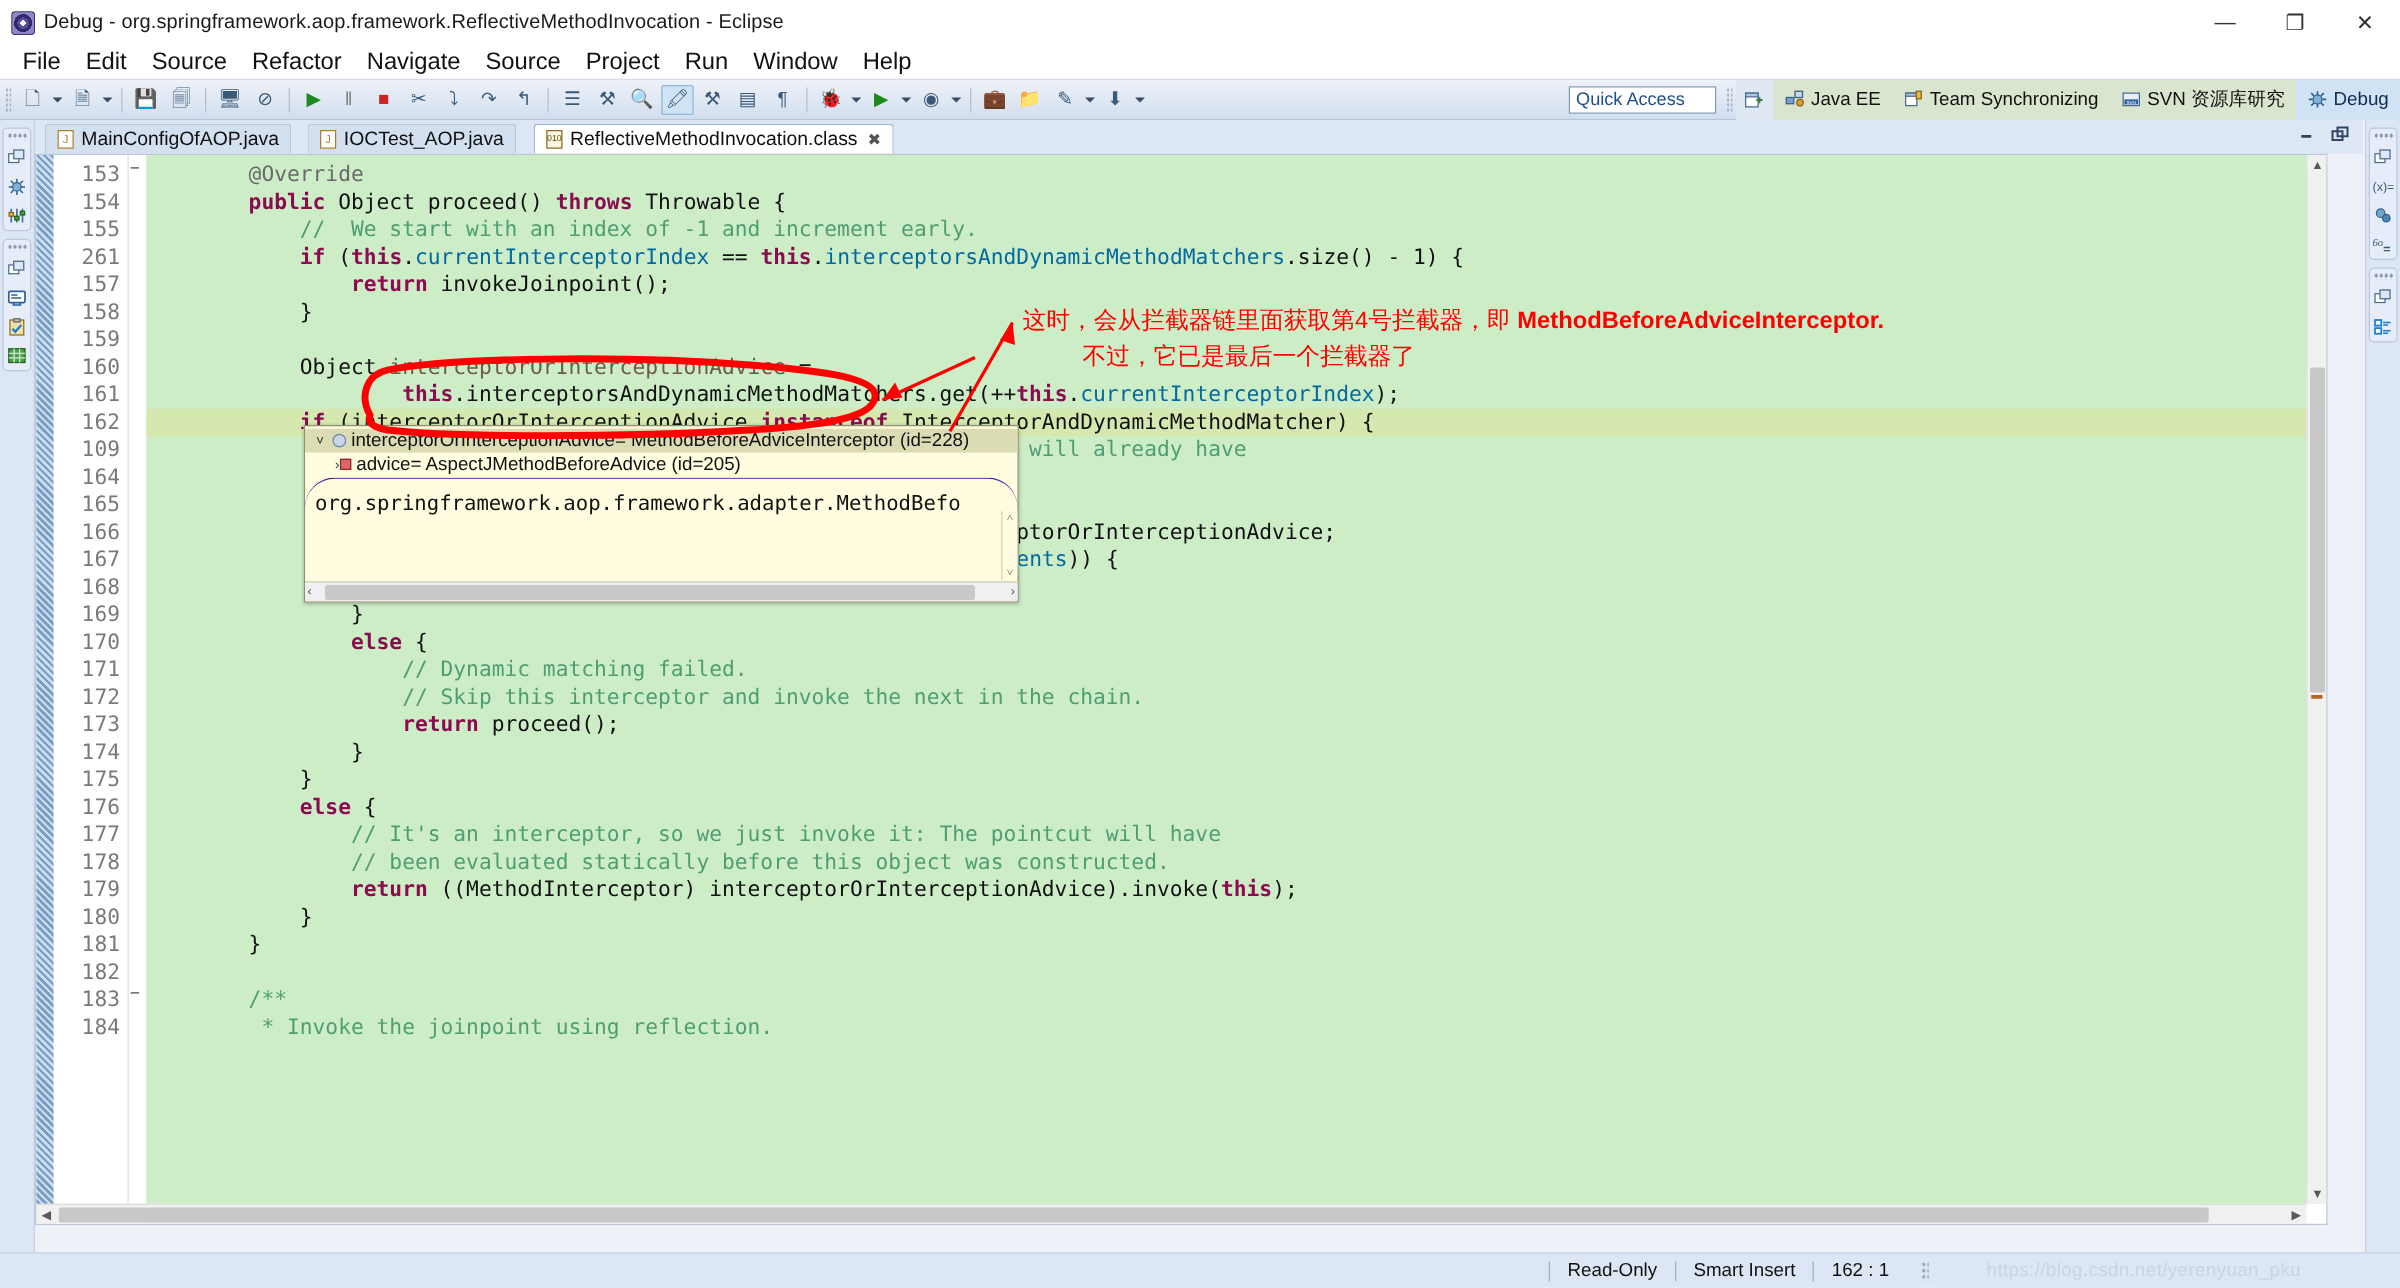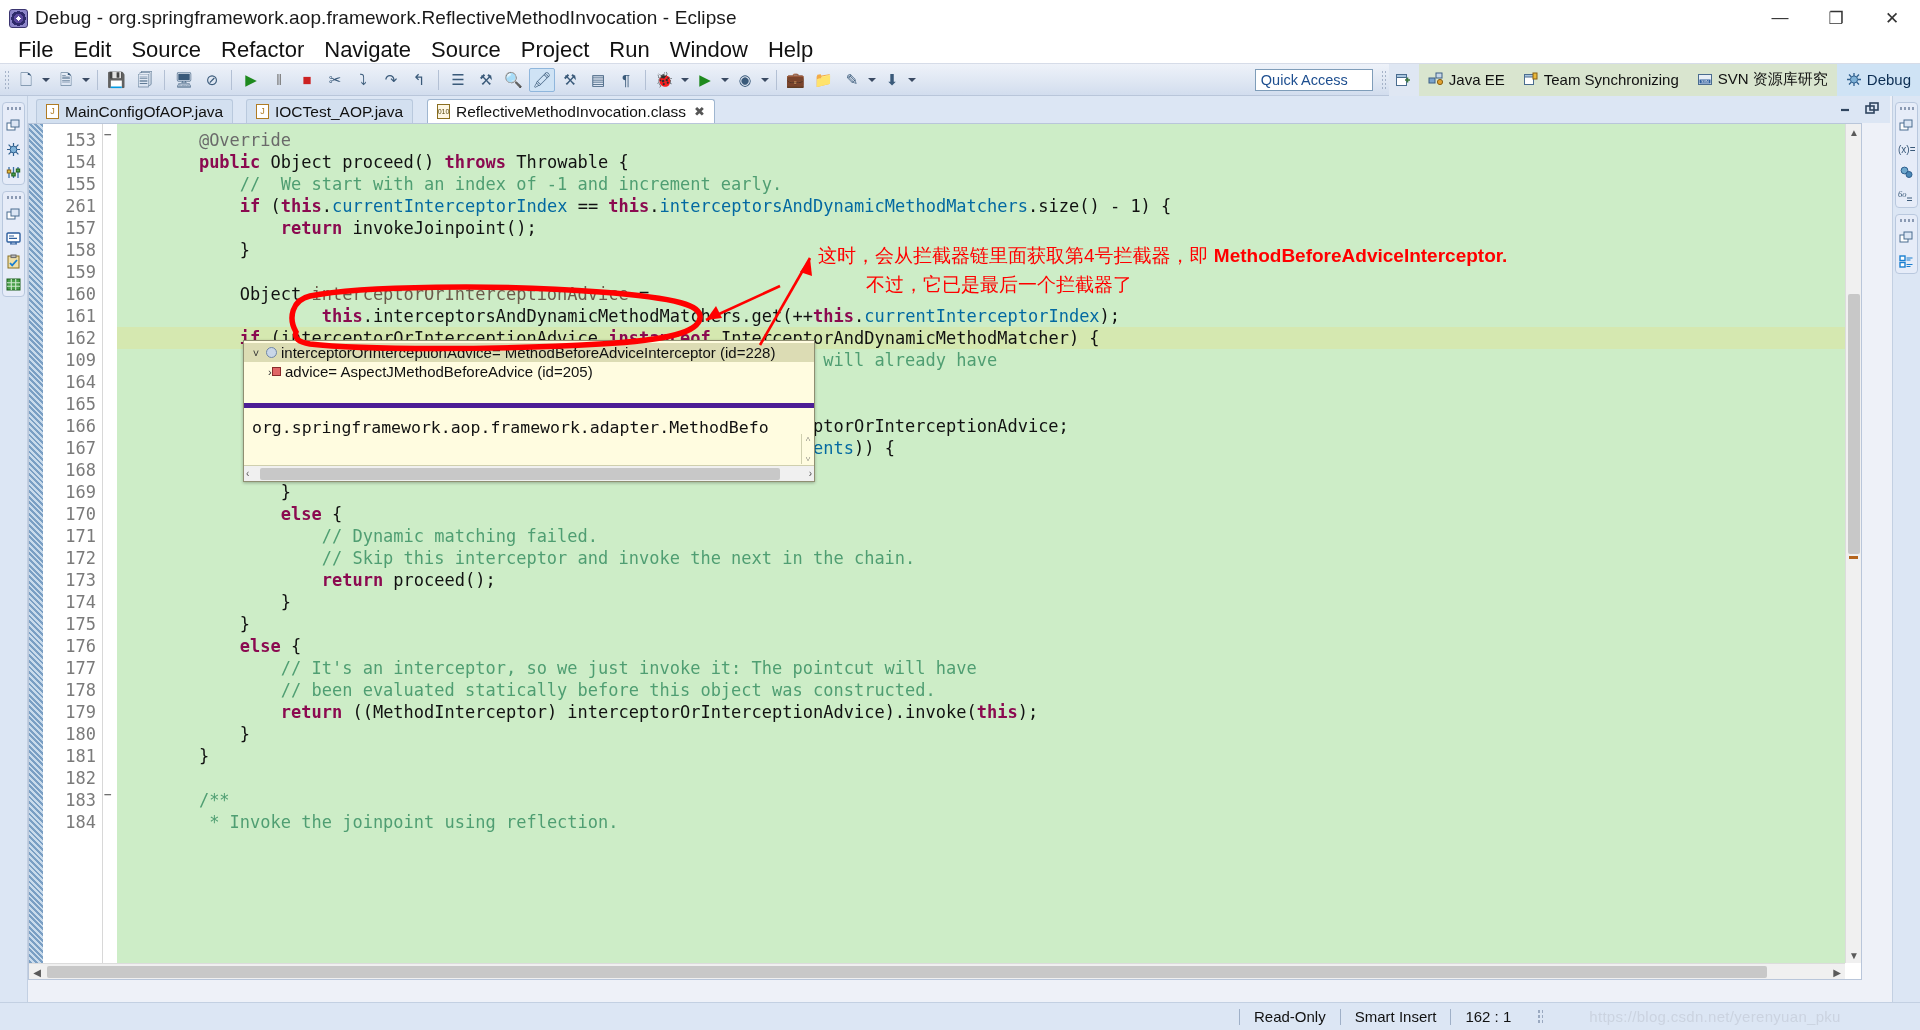--- a/index.html
+++ b/index.html
@@ -23,42 +23,42 @@
     display: flex; align-items: center;
   }
   .title-icon {
     width: 19px; height: 19px; margin-left: 9px; margin-right: 7px;
     border-radius: 3px;
     background: radial-gradient(circle at 50% 50%, #ffffff 0 18%, #5b4a9e 18% 38%, #2e2a6b 38% 60%, #8d86c9 60% 100%);
     border: 1px solid #3b3570;
     flex: 0 0 auto;
   }
   .title-text {
-    font-size: 19px; color: #1a1a1a; letter-spacing: 0.1px;
+    font-size: 16px; color: #1a1a1a; letter-spacing: 0.1px;
     white-space: nowrap;
   }
   .win-controls {
     position: absolute; right: 0; top: 0; height: 36px;
     display: flex; align-items: stretch;
   }
   .win-btn {
     width: 56px; display: flex; align-items: center; justify-content: center;
     color: #333; font-size: 17px;
   }
 
   
   .menubar {
     position: absolute; top: 36px; left: 0; width: 1920px; height: 28px;
     background: #ffffff;
     display: flex; align-items: center;
     padding-left: 8px;
     border-bottom: 1px solid #d6dce8;
   }
   .menu-item {
-    font-size: 22px; color: #111; padding: 2px 10px; white-space: nowrap;
+    font-size: 19px; color: #111; padding: 2px 10px; white-space: nowrap;
   }
 
   
   .toolbar {
     position: absolute; top: 64px; left: 0; width: 1920px; height: 32px;
     background: linear-gradient(to bottom, #eef2f9 0%, #dfe7f3 55%, #d2ddee 100%);
     display: flex; align-items: center;
     border-bottom: 1px solid #b9c6da;
   }
   .tb-grip {
@@ -233,26 +233,27 @@
   .pop-row.sel { background: #dcdcb4; }
   .pop-arrow { width: 12px; text-align: center; color: #333; font-size: 11px; }
   .sq-obj {
     width: 11px; height: 11px; border-radius: 50%;
     background: #c9d6e8; border: 1px solid #6f86a6; flex: 0 0 auto;
   }
   .sq-fld {
     width: 9px; height: 9px; background: #e06666; border: 1px solid #8a2b2b; flex: 0 0 auto;
   }
   .pop-detail {
-    flex: 1 1 auto; margin-top: 22px;
-    border-top: 5px solid #4c1d95;
+    flex: 1 1 auto; margin-top: 1px;
+    border-top: 1px solid #4c1d95;
     font-family: "DejaVu Sans Mono", monospace;
     font-size: 16.5px; color: #111;
     padding: 10px 8px 0 8px; white-space: nowrap; overflow: hidden;
     position: relative;
+    border-radius: 24px;
   }
   .pop-vbar {
     position: absolute; right: 0; top: 26px; width: 13px; bottom: 17px;
     background: #fffce0; border-left: 1px solid #cfcfae;
     display: flex; flex-direction: column; justify-content: space-between;
     align-items: center; color: #555; font-size: 9px;
   }
   .pop-hbar {
     position: absolute; left: 0; right: 0; bottom: 0; height: 16px;
     background: #f0f0f0; border-top: 1px solid #cfcfae;

